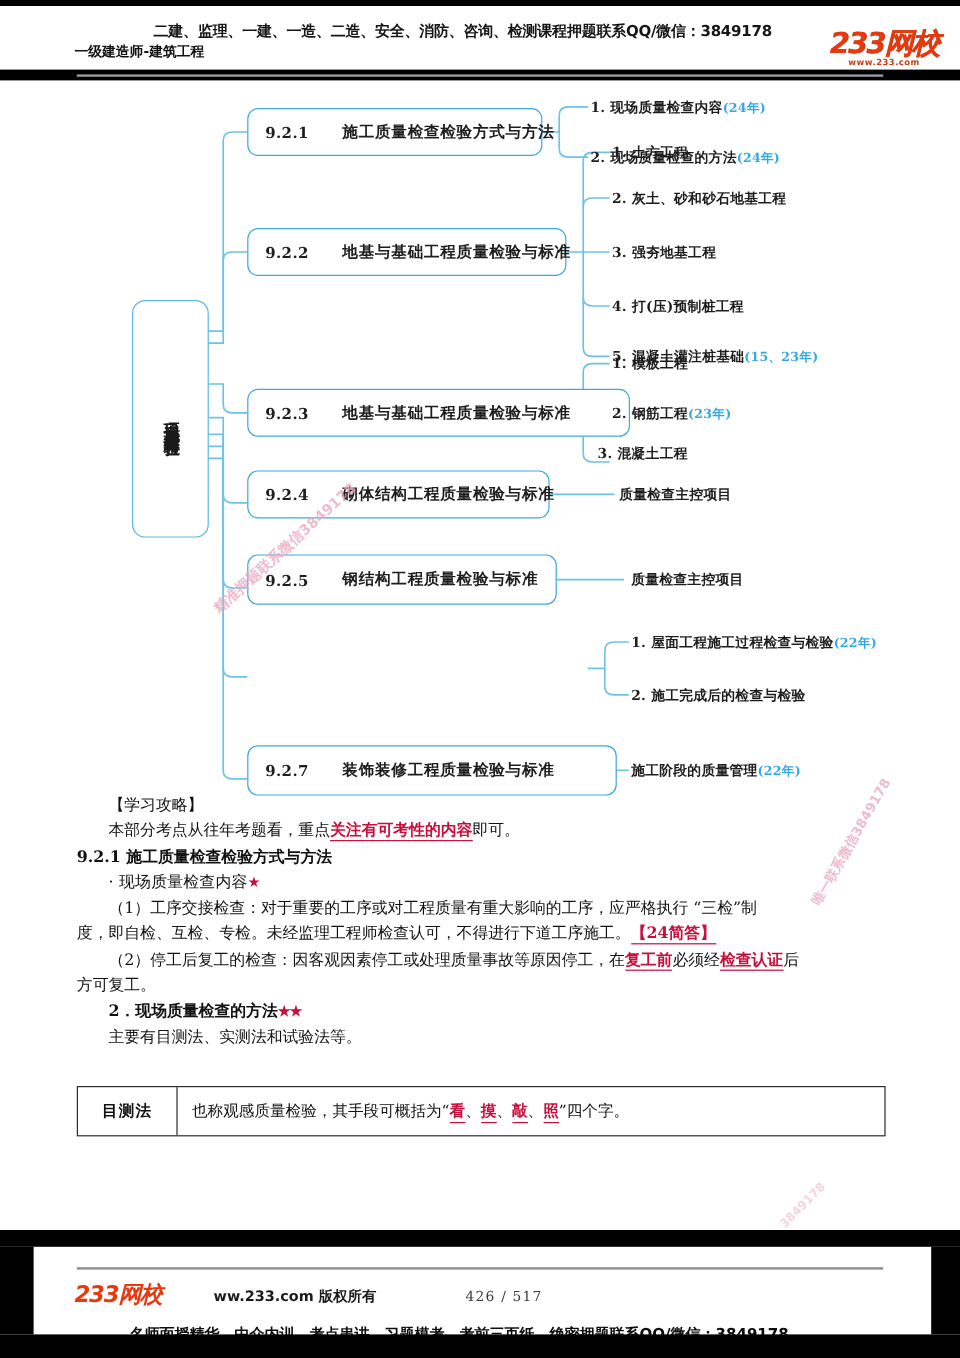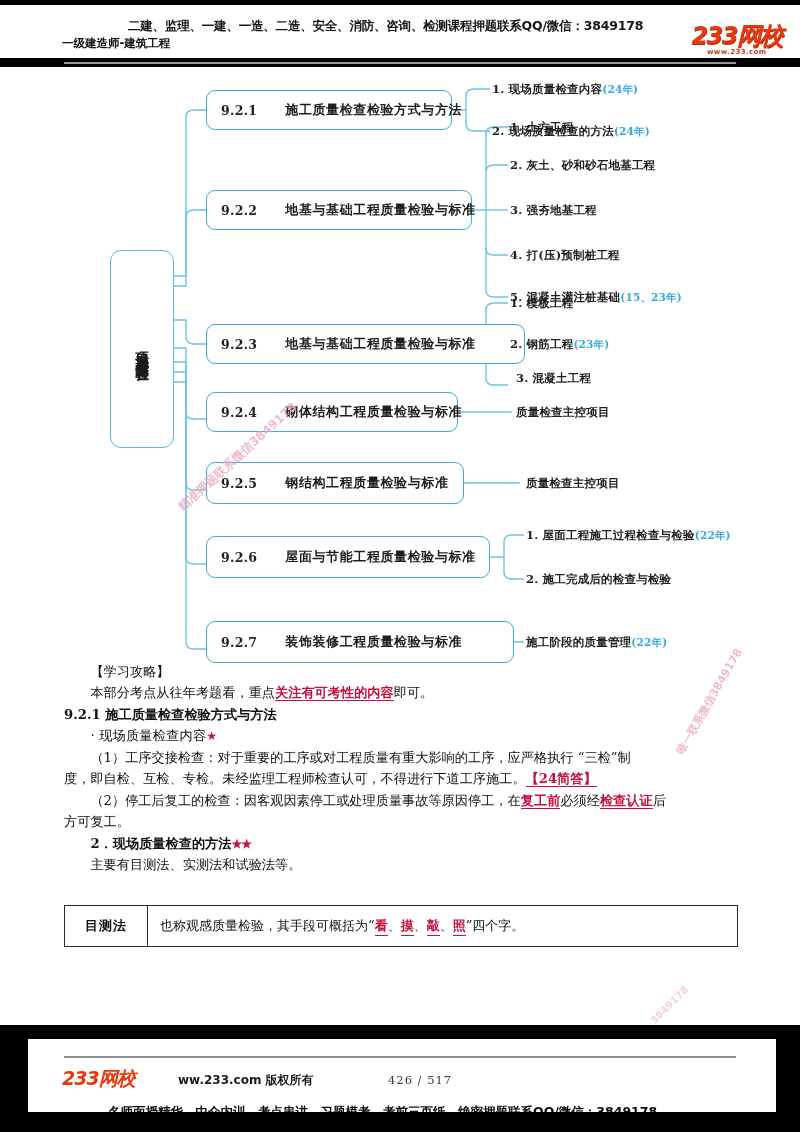--- a/index.html
+++ b/index.html
@@ -252,26 +252,20 @@
       </div>
     </div>
 
     <div class="node" style="left:206px;top:390px;width:258px;height:42px;">
       <div class="node-inner">
         <span class="num">9.2.5</span>
         <span class="ttl">钢结构工程质量检验与标准</span>
       </div>
     </div>
 
-    <div class="node" style="left:206px;top:464px;width:284px;height:42px;">
-      <div class="node-inner">
-        <span class="num">9.2.6</span>
-        <span class="ttl">屋面与节能工程质量检验与标准</span>
-      </div>
-    </div>
 
     <div class="node" style="left:206px;top:549px;width:308px;height:42px;">
       <div class="node-inner">
         <span class="num">9.2.7</span>
         <span class="ttl">装饰装修工程质量检验与标准</span>
       </div>
     </div>
 
     <div class="leaf" style="left:492px;top:10px;">
       <span>1. 现场质量检查内容</span><span class="yr">(24年)</span>
@@ -295,21 +289,21 @@
     <div class="leaf" style="left:510px;top:218px;">
       <span>5. 混凝土灌注桩基础</span><span class="yr">(15、23年)</span>
     </div>
 
     <div class="leaf" style="left:510px;top:224px;">
       <span>1. 模板工程</span><span class="yr"></span>
     </div>
     <div class="leaf" style="left:510px;top:265px;">
       <span>2. 钢筋工程</span><span class="yr">(23年)</span>
     </div>
-    <div class="leaf" style="left:516px;top:299px;">
+    <div class="leaf" style="left:498px;top:299px;">
       <span>3. 混凝土工程</span><span class="yr"></span>
     </div>
 
     <div class="leaf" style="left:516px;top:333px;">
       <span>质量检查主控项目</span><span class="yr"></span>
     </div>
 
     <div class="leaf" style="left:526px;top:404px;">
       <span>质量检查主控项目</span><span class="yr"></span>
     </div>

